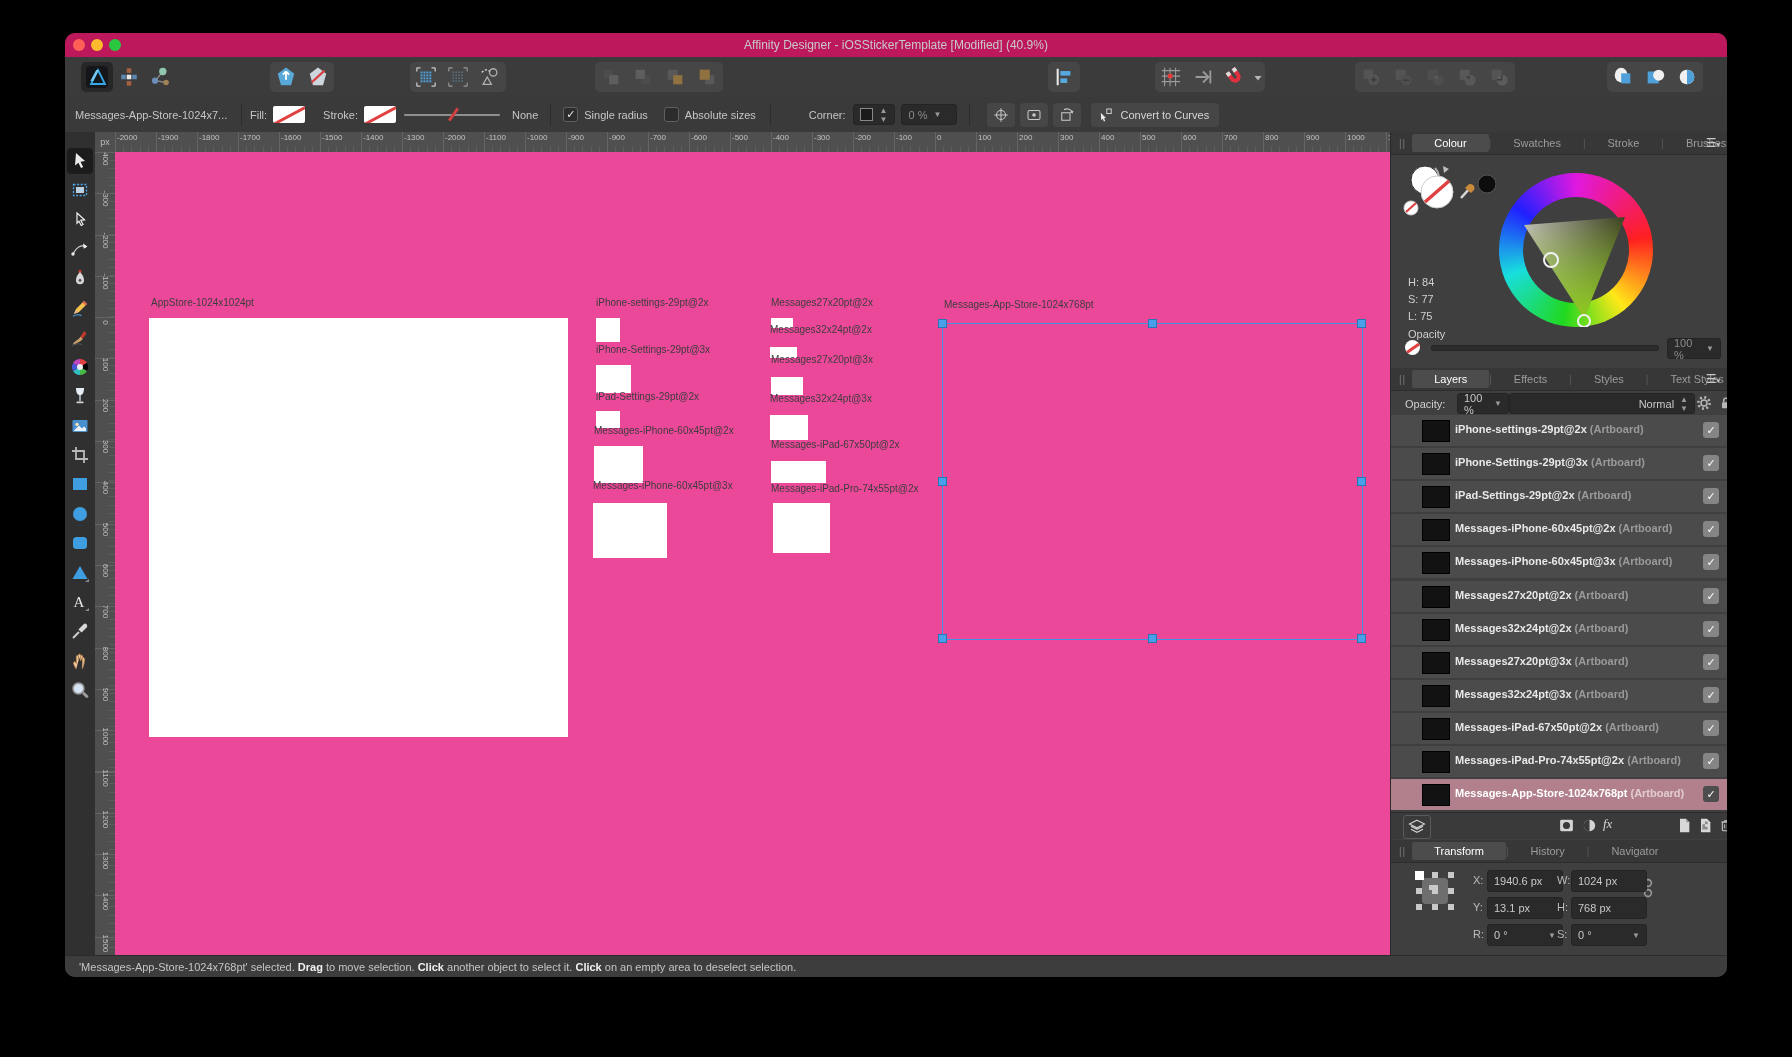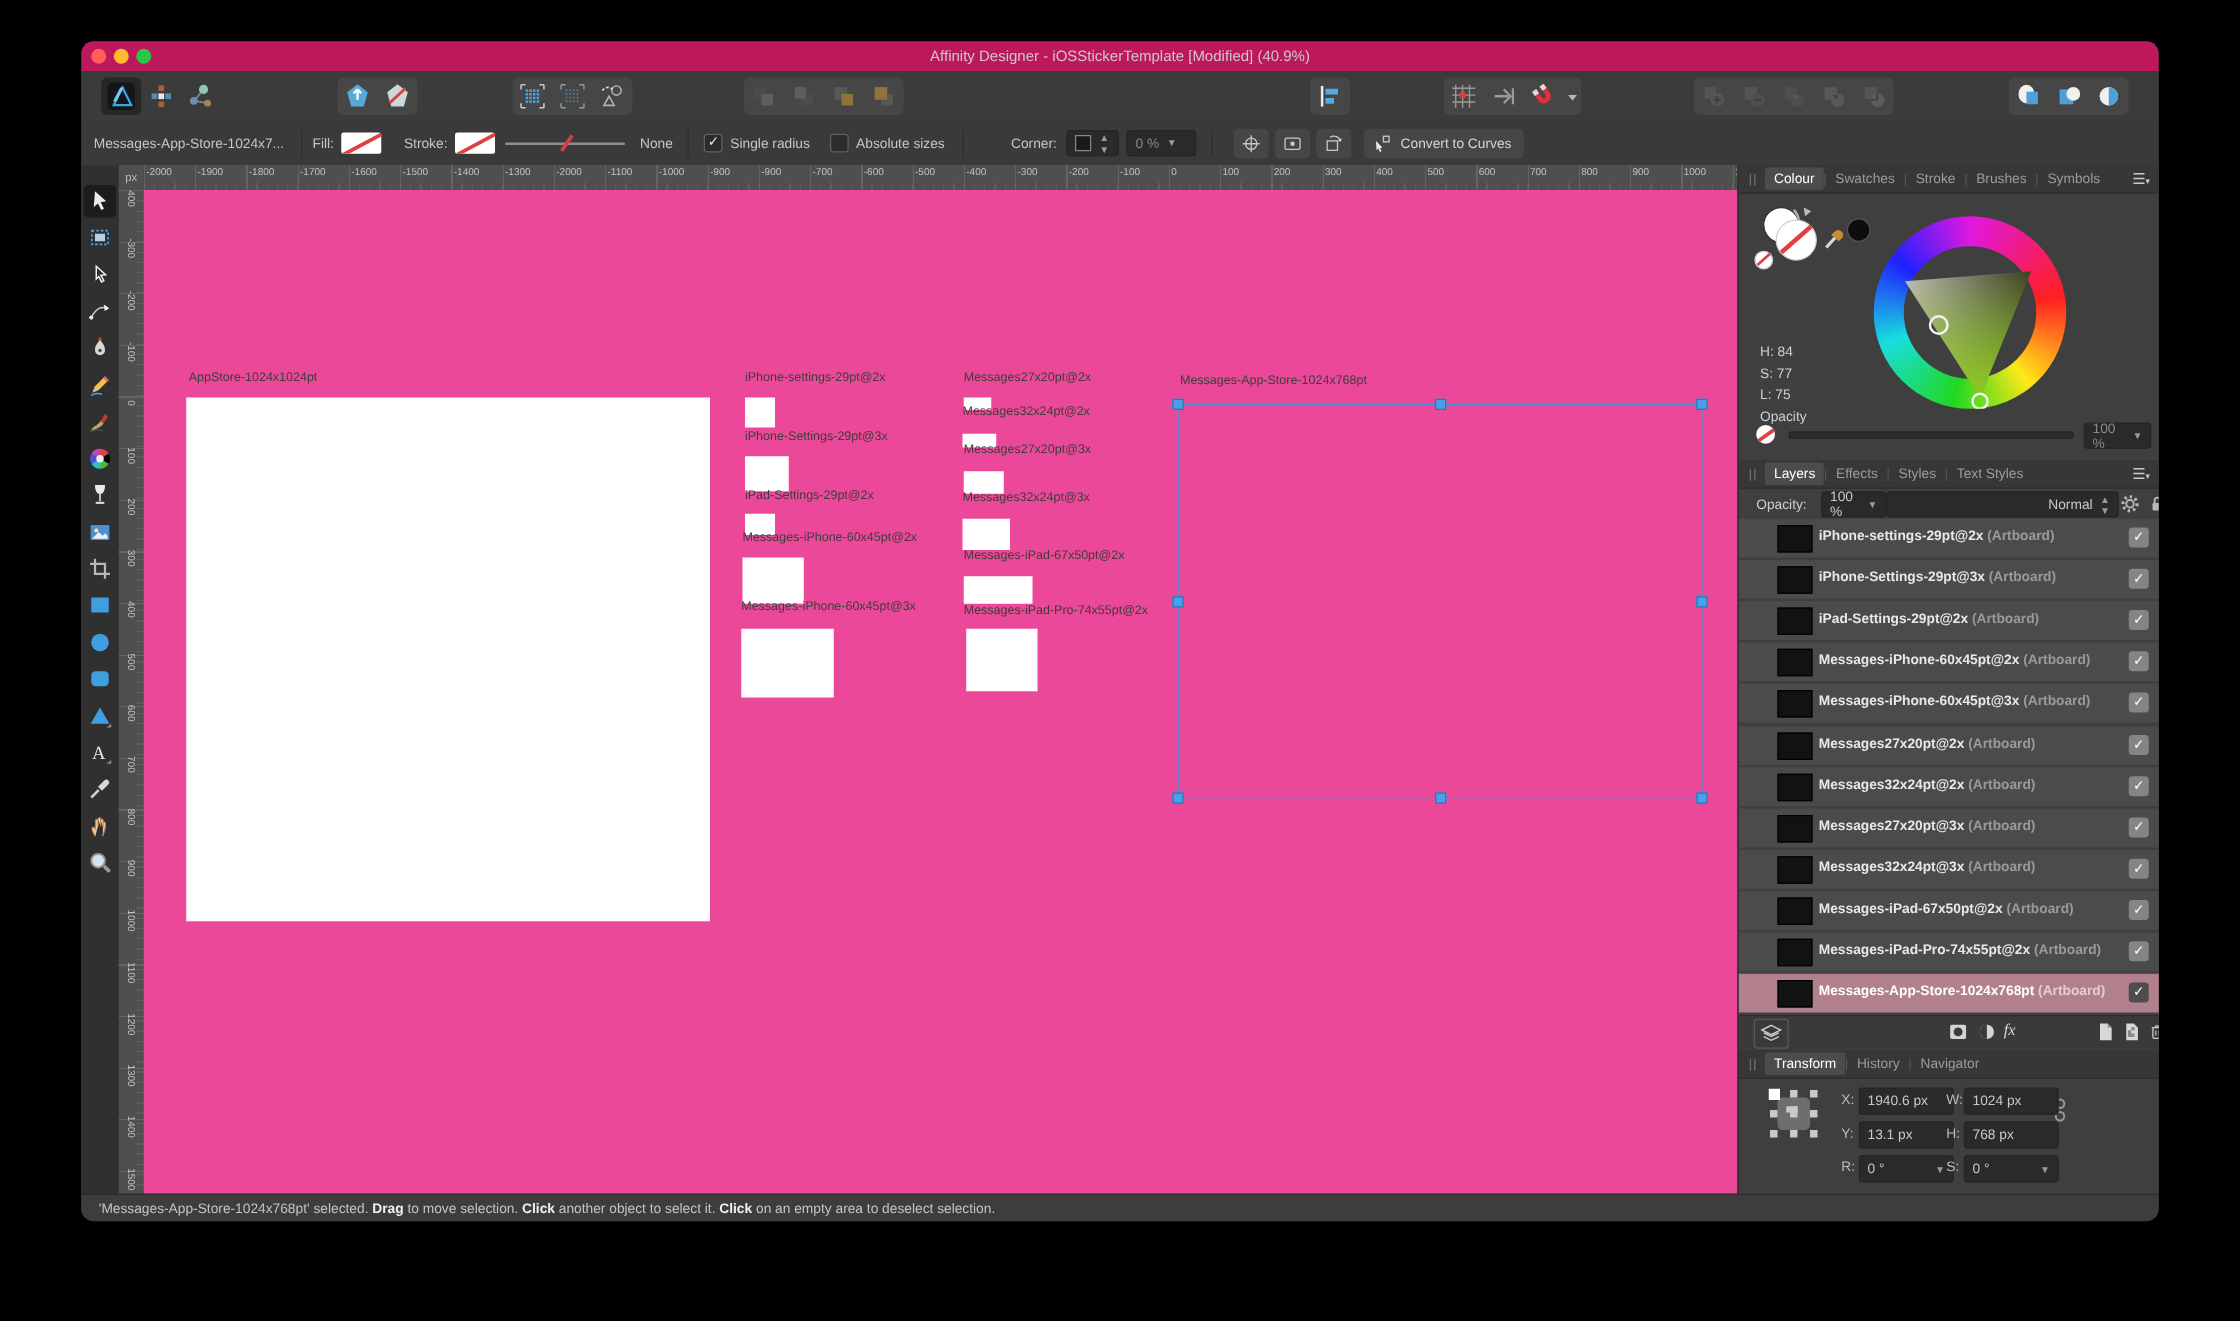--- a/index.html
+++ b/index.html
@@ -54,21 +54,21 @@
   #canvasview{left:50px;top:119px;width:1275px;height:803px;background:#ec4899;overflow:hidden;}
   .artboard{position:absolute;background:#ffffff;}
   .ab-label{position:absolute;font-size:10px;color:#3d3d3d;white-space:nowrap;}
   #sel-rect{border:1px solid #3e97e2;background:transparent;}
   .handle{position:absolute;width:7px;height:7px;background:#4aa0e8;border:1px solid #2677b6;}
   
   #rightpanel{left:1325px;top:99px;width:337px;height:823px;background:#3f3f3f;border-left:1px solid #2a2a2a;font-size:11px;color:#c4c4c4;}
   .tabbar{position:absolute;left:0;width:337px;height:22px;background:#373737;border-bottom:1px solid #2c2c2c;
           display:flex;align-items:center;}
   .grip{color:#7a7a7a;font-size:10px;margin:0 6px 0 8px;letter-spacing:1px;}
-  .tab{padding:3px 7px;color:#9c9c9c;white-space:nowrap;}
+  .tab{padding:3px 22px;color:#9c9c9c;white-space:nowrap;}
   .tab.active{background:#4c4c4c;color:#fff;border-radius:2px;}
   .tab-sep{color:#5a5a5a;font-size:10px;}
   .hamburger{position:absolute;right:8px;color:#c8c8c8;font-size:12px;}
   .panel-label{position:absolute;color:#cfcfcf;}
   #wheel{border-radius:50%;background:conic-gradient(from 0deg,#e018e0,#ff2020 80deg,#ffe818 140deg,#20d820 190deg,#18dede 250deg,#2020ff 305deg,#e018e0 360deg);}
   #wheel-hole{position:absolute;inset:24px;border-radius:50%;background:#3f3f3f;}
   #op-track{background:#2c2c2c;border-radius:2px;border:1px solid #262626;}
   .mini-swatch{width:15px;height:15px;border-radius:50%;background:#fff;position:relative;overflow:hidden;}
   .mini-swatch:after{content:"";position:absolute;left:-3px;top:6px;width:24px;height:3px;background:#e04040;transform:rotate(-35deg);}
   .layer-row{position:absolute;left:0;width:337px;height:31px;background:#4b4b4b;border-bottom:2px solid #3f3f3f;}

